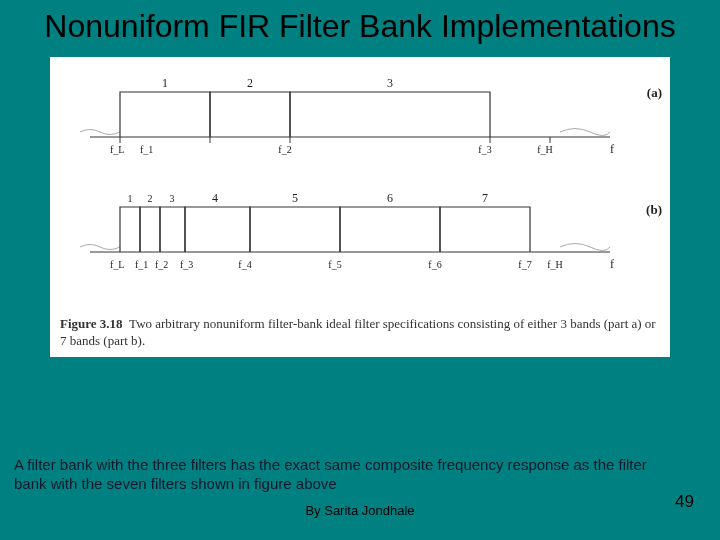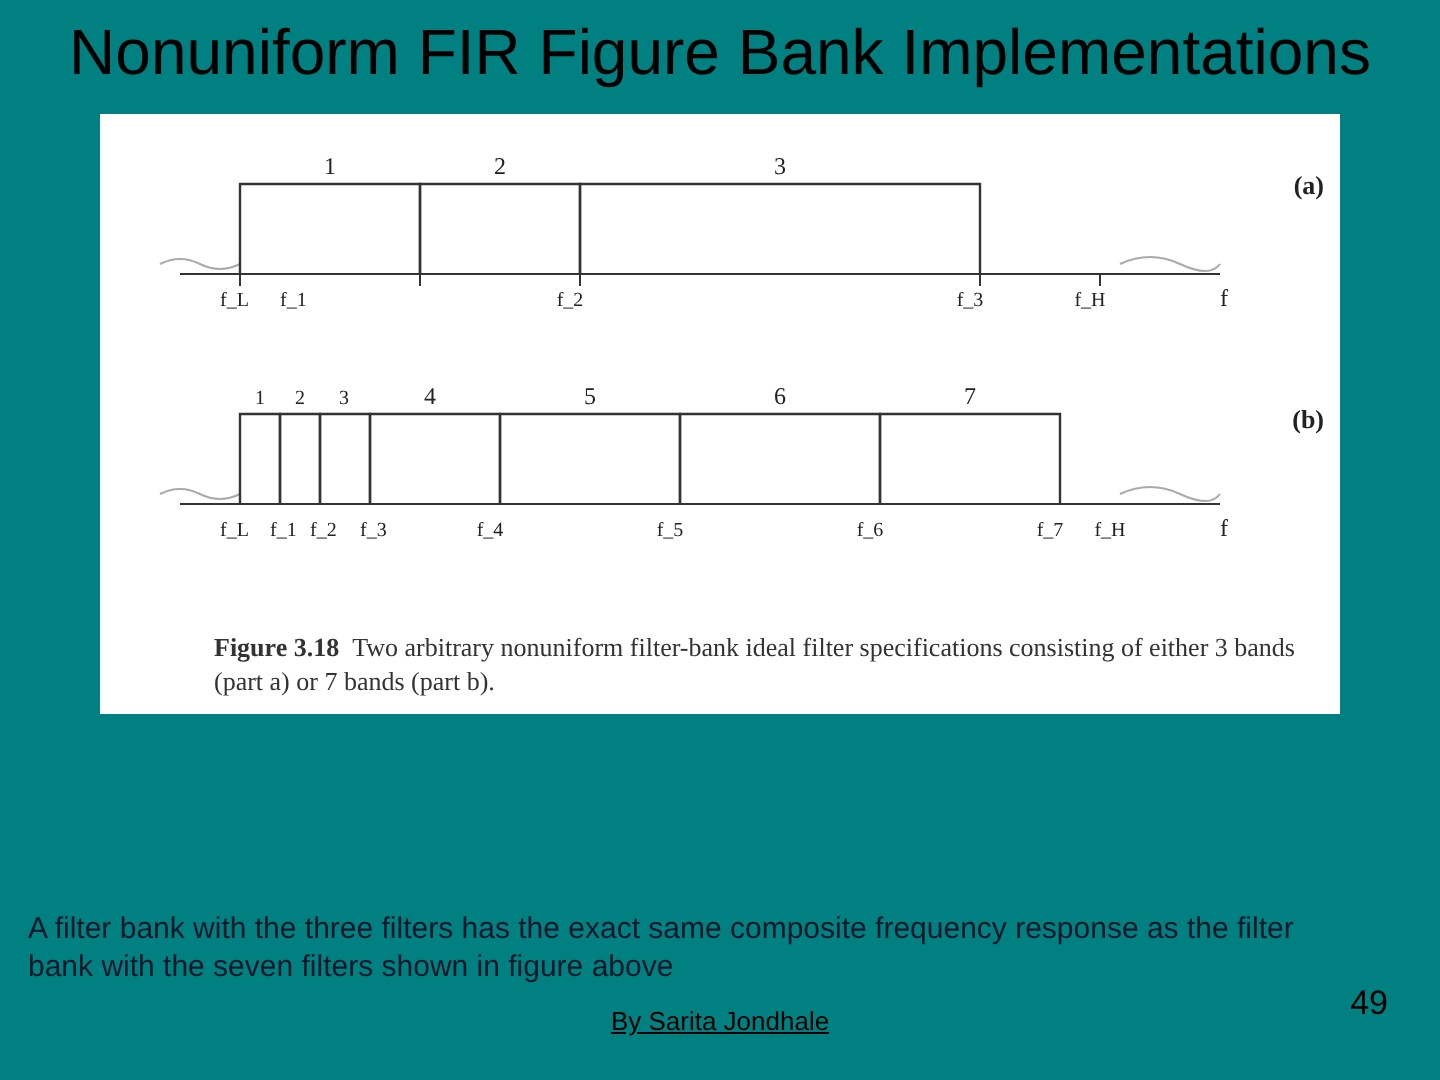--- a/index.html
+++ b/index.html
@@ -34,21 +34,20 @@
   .lblsm { font: 10px "Times New Roman", serif; fill: #222; }
   .ripple { stroke: #aaa; stroke-width: 1; fill: none; }
   .caption-area {
     position: absolute;
     left: 10px;
     bottom: 8px;
     right: 10px;
     font: 13px "Times New Roman", serif;
     color: #333;
     line-height: 1.25;
-    margin-left: 47px;
   }
   .fig-label-a, .fig-label-b {
     position: absolute;
     right: 8px;
     font: bold 13px "Times New Roman", serif;
     color: #222;
   }
   .fig-label-a { top: 28px; }
   .fig-label-b { top: 145px; }
   .note {
@@ -61,34 +60,33 @@
     line-height: 1.25;
   }
   .byline {
     position: absolute;
     left: 0;
     right: 0;
     bottom: 22px;
     text-align: center;
     font: 13px Arial, sans-serif;
     color: #000;
-    text-decoration: underline;
   }
   .pagenum {
     position: absolute;
     right: 26px;
     bottom: 28px;
     font: 17px Arial, sans-serif;
     color: #000;
   }
 </style>
 </head>
 <body>
 
-<div class="title">Nonuniform FIR Figure Bank Implementations</div>
+<div class="title">Nonuniform FIR Filter Bank Implementations</div>
 
 <div class="figure">
   <span class="fig-label-a">(a)</span>
   <span class="fig-label-b">(b)</span>
 
   <svg width="620" height="260">
 
     <g transform="translate(40,20)">
 
       <line class="axis" x1="0" y1="60" x2="520" y2="60"></line>

